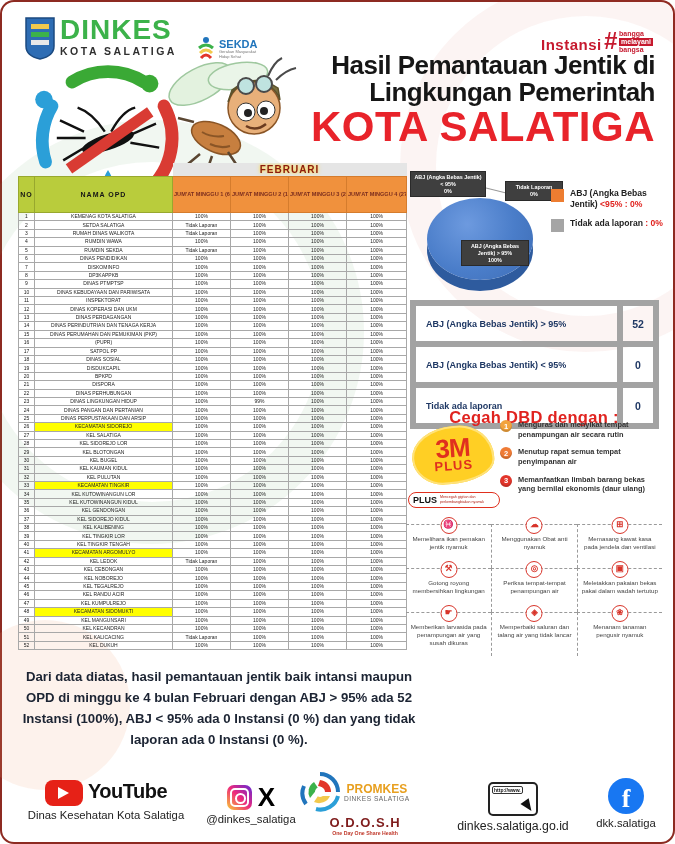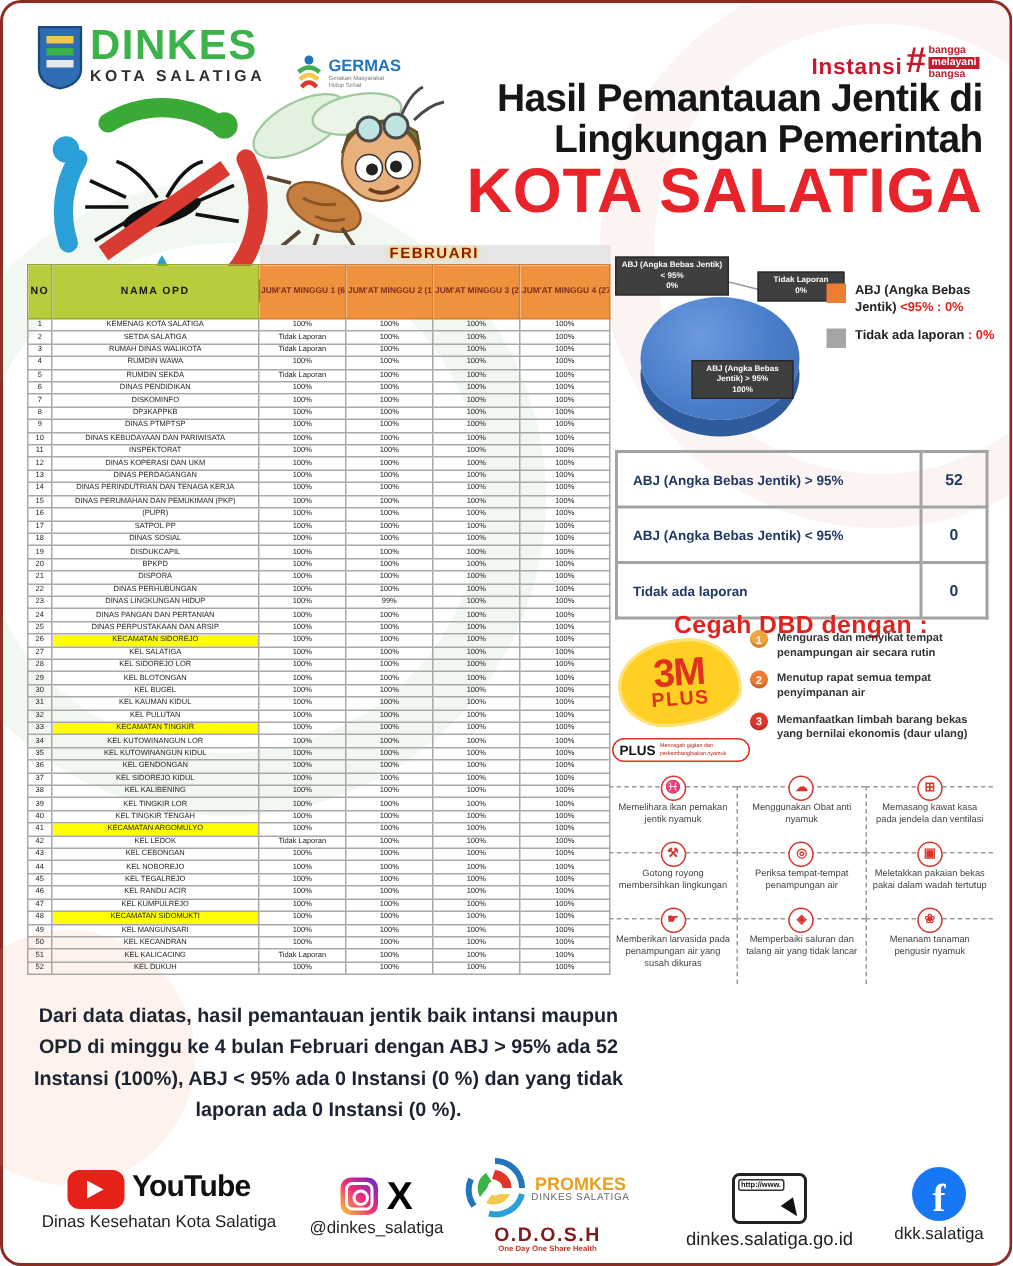--- a/index.html
+++ b/index.html
@@ -60,21 +60,21 @@
   .ld1{left:480px;top:186px;width:28px;transform:rotate(14deg);}
   .ld2{left:507px;top:199px;width:14px;transform:rotate(-35deg);}
   .pie-legend{position:absolute;left:551px;top:188px;width:112px;display:flex;flex-direction:column;gap:9px;}
   .lg-item{display:flex;gap:6px;align-items:flex-start;}
   .lg-sw{width:13px;height:13px;flex:0 0 13px;margin-top:1px;}
   .lg-tx{font-size:8.6px;font-weight:800;color:#222;line-height:1.25;}
   .lg-tx .red{color:#e0231f;}
 
   
   .sumtab{position:absolute;left:410px;top:300px;width:249px;border-collapse:collapse;}
-  .sumtab td{border:2px solid #a3a3a3;height:33px;color:#1f3864;font-weight:800;}
+  .sumtab td{border:6px solid #a3a3a3;height:33px;color:#1f3864;font-weight:800;}
   .sumtab td.lbl{font-size:9px;padding-left:10px;width:190px;}
   .sumtab td.val{font-size:10.5px;text-align:center;}
 
   
   .prev-title{position:absolute;left:406px;top:408px;width:256px;text-align:center;
     font-size:16.5px;font-weight:900;color:#e0231f;letter-spacing:.3px;}
   .blob3m{position:absolute;left:412px;top:426px;width:82px;height:58px;background:#ffcf24;
     border-radius:55% 45% 60% 40% / 55% 60% 40% 50%;display:flex;flex-direction:column;
     align-items:center;justify-content:center;transform:rotate(-4deg);box-shadow:0 0 0 2px #ffe27a inset;}
   .blob3m .m3{font-size:26px;font-weight:900;color:#e0301e;line-height:.8;letter-spacing:-1px;}
@@ -111,21 +111,21 @@
   .ytbtn .tri{width:0;height:0;border-top:6px solid transparent;border-bottom:6px solid transparent;border-left:11px solid #fff;}
   .ytword{font-size:20px;font-weight:900;color:#111;letter-spacing:-.5px;}
   .handle{font-size:11.3px;color:#222;margin-top:3px;}
   .igx{left:196px;top:784px;width:110px;text-align:center;}
   .igxrow{display:flex;align-items:center;justify-content:center;gap:6px;}
   .ig{width:25px;height:25px;border-radius:7px;background:linear-gradient(45deg,#f9ce34,#ee2a7b,#6228d7);position:relative;}
   .ig::before{content:"";position:absolute;inset:3px;border:2px solid #fff;border-radius:5px;}
   .ig::after{content:"";position:absolute;left:8px;top:8px;width:7px;height:7px;border:2px solid #fff;border-radius:50%;}
   .xx{font-size:26px;font-weight:900;color:#000;line-height:1;}
   .promk{left:300px;top:772px;width:130px;text-align:center;}
-  .pkrow{display:flex;align-items:center;justify-content:center;gap:4px;}
+  .pkrow{display:flex;align-items:center;justify-content:flex-start;gap:4px;}
   .pktxt .p1{font-size:12px;font-weight:900;color:#e8a020;line-height:1;}
   .pktxt .p2{font-size:6.6px;color:#666;letter-spacing:.5px;}
   .odosh{font-size:13px;font-weight:900;color:#7f1d1d;margin-top:3px;letter-spacing:1px;}
   .odtag{font-size:5.2px;font-weight:700;color:#c0392b;}
   .webf{left:448px;top:782px;width:130px;text-align:center;}
   .browser{width:46px;height:30px;border:2px solid #222;border-radius:5px;margin:0 auto;position:relative;background:#fff;}
   .browser .url{position:absolute;left:2px;top:2px;border:1px solid #333;border-radius:2px;font-size:5px;padding:0 1px;color:#111;font-weight:700;}
   .browser .cur{position:absolute;right:3px;bottom:2px;width:0;height:0;border-left:5px solid transparent;border-right:5px solid transparent;border-top:12px solid #111;transform:rotate(-35deg);}
   .weburl{font-size:12.3px;color:#222;margin-top:3px;}
   .fb{left:588px;top:778px;width:76px;text-align:center;}
@@ -153,21 +153,21 @@
     <div class="t2">KOTA SALATIGA</div>
   </div>
   <div class="germas">
     <svg width="20" height="26" viewBox="0 0 20 26">
       <circle cx="10" cy="4" r="3" fill="#2175bc"></circle>
       <path d="M3 12 Q10 6 17 12" stroke="#3cb24a" stroke-width="3" fill="none"></path>
       <path d="M4 17 Q10 11 16 17" stroke="#f2c94c" stroke-width="3" fill="none"></path>
       <path d="M5 22 Q10 16 15 22" stroke="#e2352a" stroke-width="3" fill="none"></path>
     </svg>
     <div>
-      <div class="g1">GERMAS</div>
+      <div class="g1">SEKDA</div>
       <div class="g2" style="white-space:pre-line">Gerakan Masyarakat
 Hidup Sehat</div>
     </div>
   </div>
   <div class="berakhlak">
     <span class="b1">Instansi</span>
     <span class="hash">#</span>
     <span class="hashwords">
       <span>bangga</span>
       <span class="mid">melayani</span>

